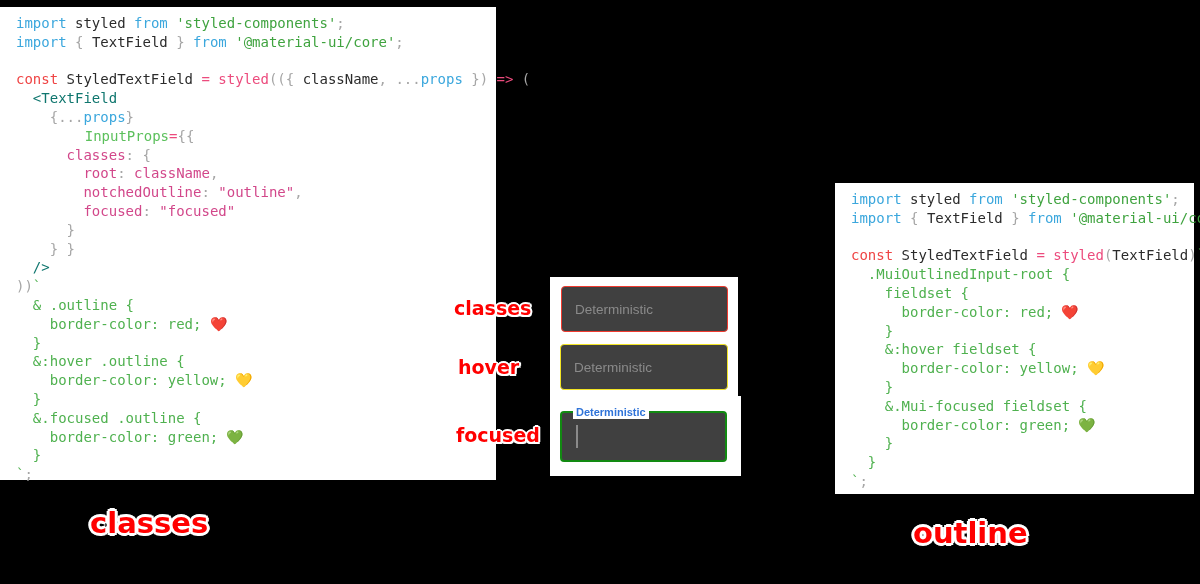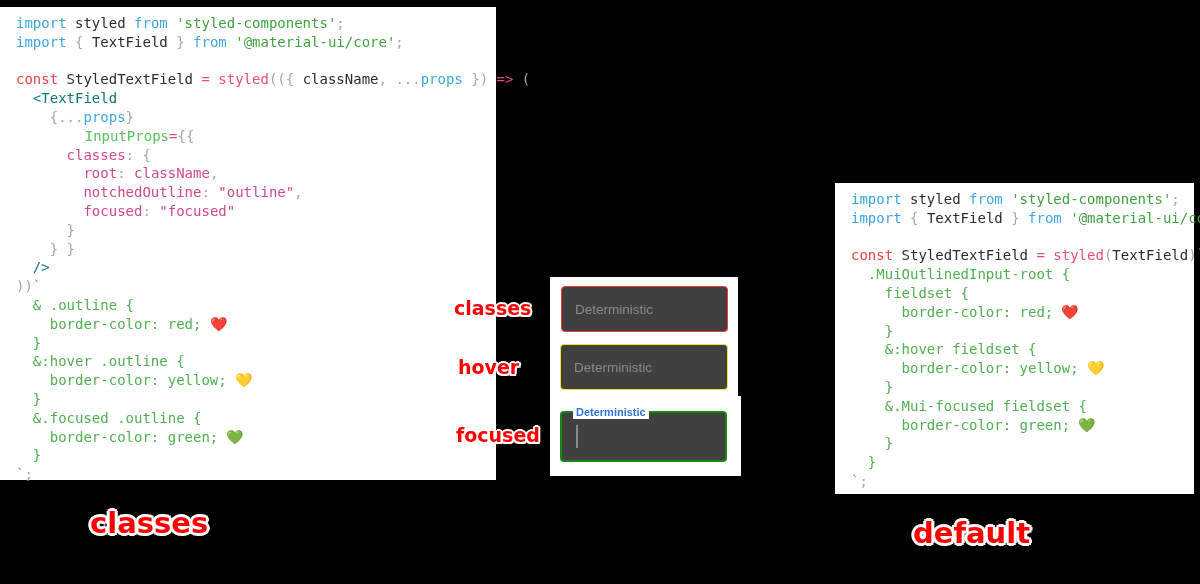--- a/index.html
+++ b/index.html
@@ -187,13 +187,13 @@
 <div class="tf" id="textfield-focused">
   <span class="tf-float-label">Deterministic</span>
   <span class="tf-caret"></span>
 </div>
 
 <div class="annot" id="annot-default">classes</div>
 <div class="annot" id="annot-hover">hover</div>
 <div class="annot" id="annot-focused">focused</div>
 
 <div class="big-label" id="label-classes">classes</div>
-<div class="big-label" id="label-globals">default</div>
+<div class="big-label" id="label-globals">outline</div>
 
 </body></html>

